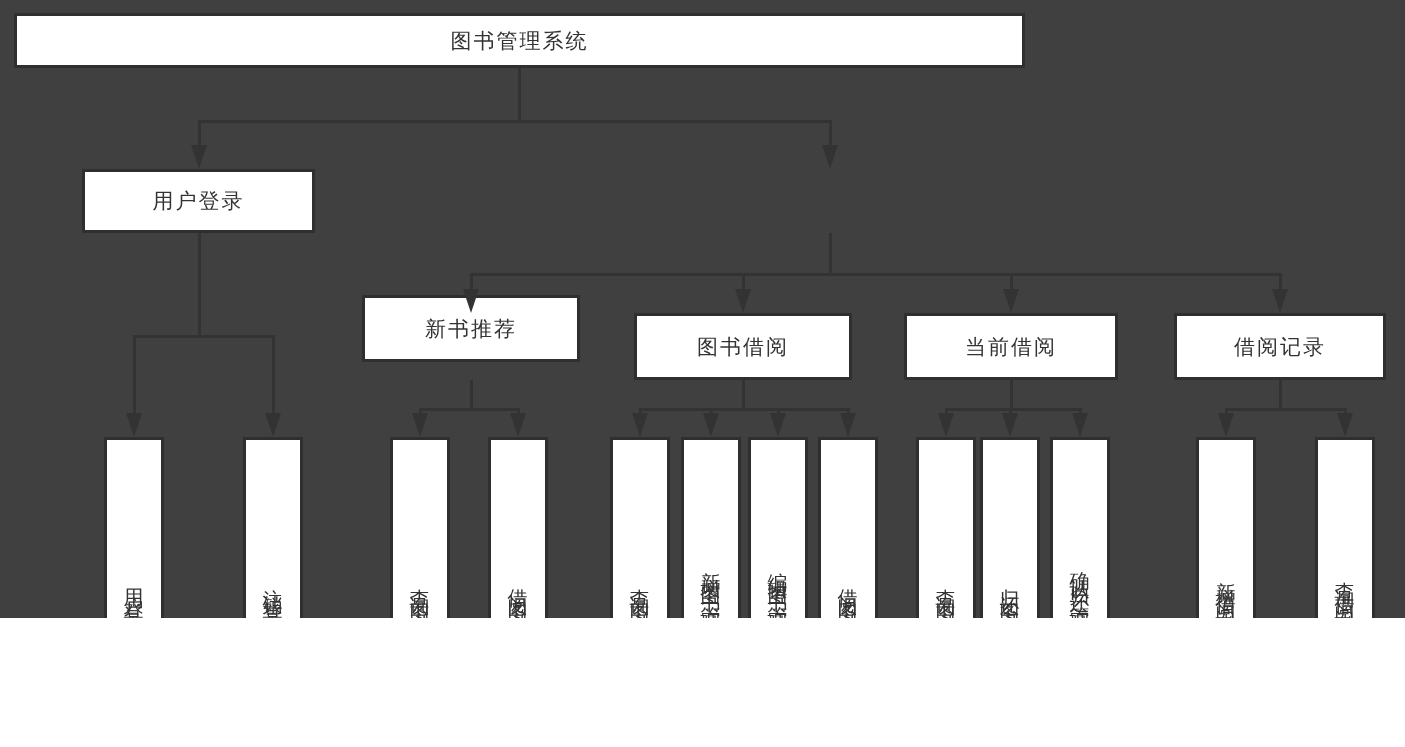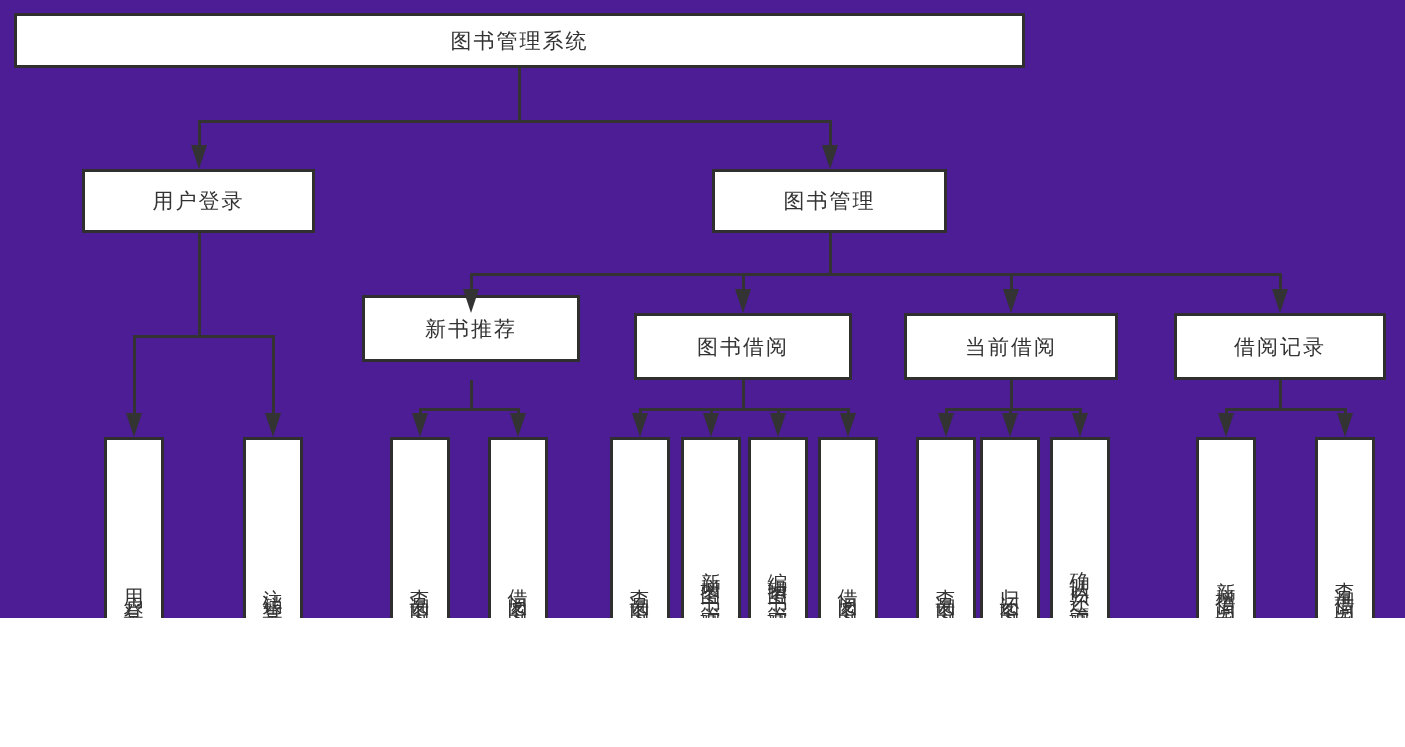--- a/index.html
+++ b/index.html
@@ -1,19 +1,19 @@
 <!DOCTYPE html>
 <html><head>
 <meta charset="utf-8">
 <style>
   html,body{margin:0;padding:0;background:#ffffff;}
   #stage{
     position:relative;
     width:1405px;height:618px;
-    background:#4c1d95;
+    background:#404040;
     font-family:"Liberation Sans","DejaVu Sans",sans-serif;
     overflow:hidden;
   }
   .node{
     position:absolute;
     box-sizing:border-box;
     border:3px solid #2f2f2f;
     background:#ffffff;
     display:flex;align-items:center;justify-content:center;
     color:#333333;
@@ -48,23 +48,20 @@
 <body>
 
 <div id="stage">
 
   <div class="node hnode" style="left:14px;top:13px;width:1011px;height:55px;">
     <span>图书管理系统</span>
   </div>
 
   <div class="node hnode" style="left:82px;top:169px;width:233px;height:64px;">
     <span>用户登录</span>
-  </div>
-  <div class="node hnode" style="left:712px;top:169px;width:235px;height:64px;">
-    <span>图书管理</span>
   </div>
 
   <div class="node hnode" style="left:362px;top:295px;width:218px;height:67px;">
     <span>新书推荐</span>
   </div>
   <div class="node hnode" style="left:634px;top:313px;width:218px;height:67px;">
     <span>图书借阅</span>
   </div>
   <div class="node hnode" style="left:904px;top:313px;width:214px;height:67px;">
     <span>当前借阅</span>

